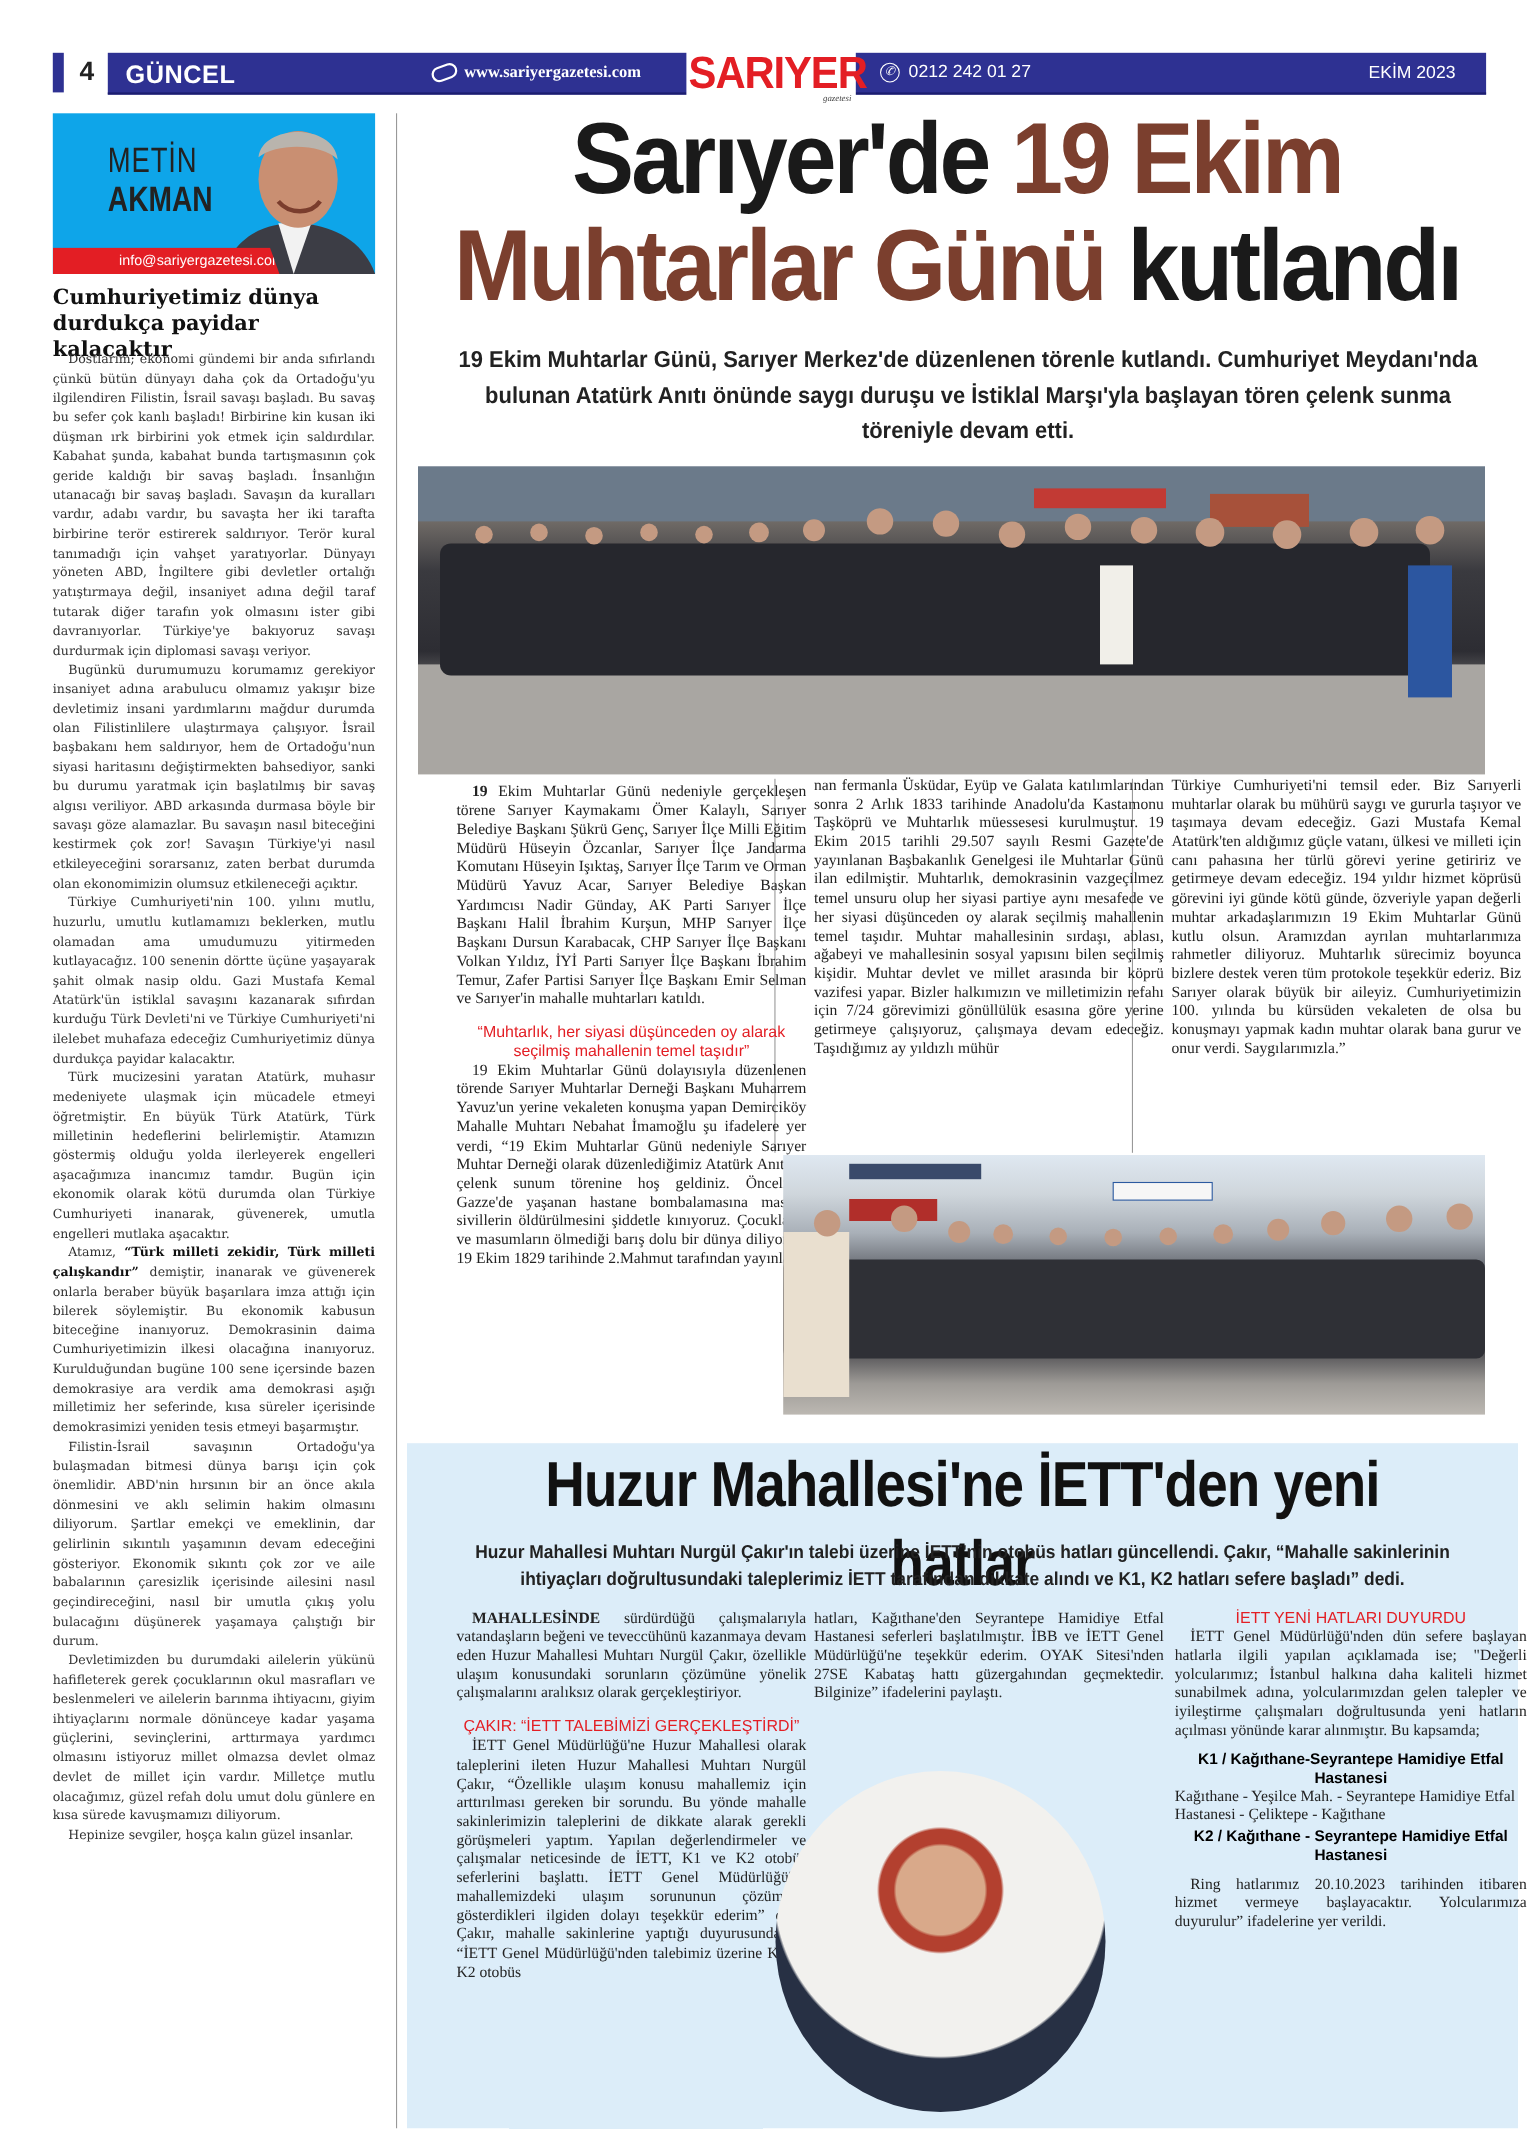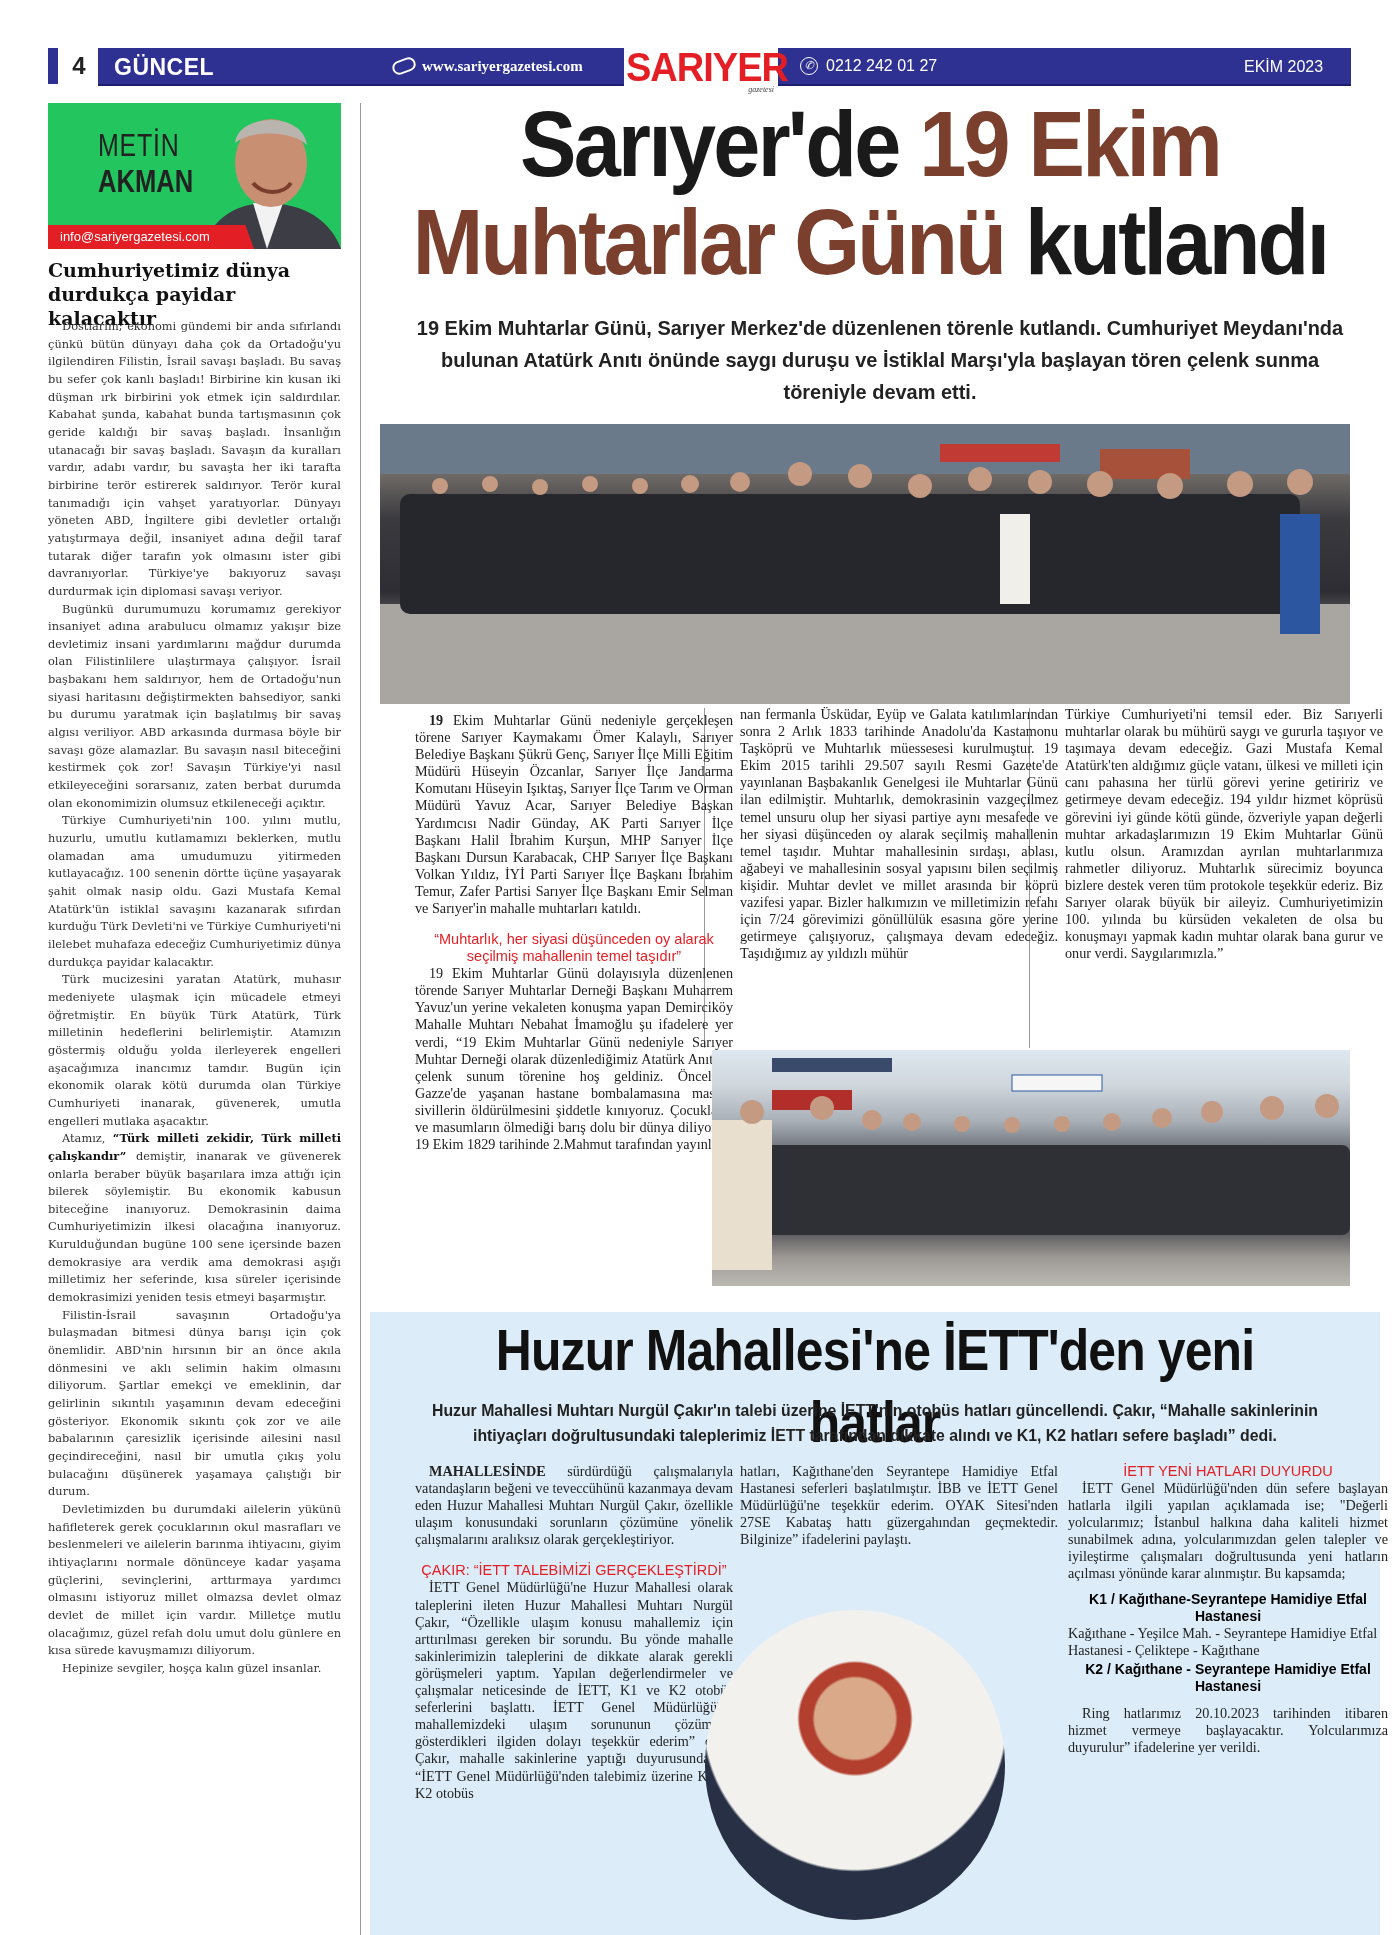--- a/index.html
+++ b/index.html
@@ -17,21 +17,21 @@
   .hdr-logo-text { position: absolute; left: 2px; top: 0; font-family: "Liberation Sans", sans-serif; font-weight: bold; font-size: 38px; color: #e31e24; letter-spacing: -1px; line-height: 42px; transform: scaleY(1.08); }
   .hdr-logo-sub { position: absolute; right: 4px; bottom: -2px; font-family: Liberation Serif, serif; font-style: italic; font-size: 8px; color: #444; }
   .hdr-phone { left: 800px; top: 48px; height: 36px; line-height: 36px; font-family: "Liberation Sans", sans-serif; font-size: 16px; color: #ffffff; display: flex; align-items: center; gap: 8px; }
   .hdr-phone-icon { width: 16px; height: 16px; border: 1.5px solid #fff; border-radius: 50%; font-size: 11px; line-height: 15px; text-align: center; font-style: italic; }
   .hdr-date { left: 1244px; top: 48px; height: 36px; line-height: 38px; font-family: "Liberation Sans", sans-serif; font-size: 16px; color: #ffffff; }
 
   
   .vline { width: 1px; background: #999; }
 
   
-  .author-box { left: 48px; top: 103px; width: 293px; height: 146px; background: #22c55e; overflow: hidden; }
+  .author-box { left: 48px; top: 103px; width: 293px; height: 146px; background: #0ea5e9; overflow: hidden; text-align: right; }
   .author-first { position: absolute; left: 50px; top: 24px; font-family: "Liberation Sans", sans-serif; font-size: 32px; color: #222; transform: scaleX(0.78); transform-origin: left; letter-spacing: 1px; }
   .author-last { position: absolute; left: 50px; top: 60px; font-family: "Liberation Sans", sans-serif; font-weight: bold; font-size: 32px; color: #222; transform: scaleX(0.8); transform-origin: left; }
   .author-photo { position: absolute; right: 0; top: 0; width: 148px; height: 146px; }
   .author-email { position: absolute; left: 0; top: 122px; width: 210px; height: 35px; background: #e31e24; color: #fff; font-family: "Liberation Sans", sans-serif; font-size: 13px; line-height: 24px; padding-left: 12px; box-sizing: border-box; clip-path: polygon(0 0, 94% 0, 100% 100%, 0 100%); }
   .col-title { left: 48px; top: 258px; width: 293px; text-align: left; font-family: "DejaVu Serif", serif; font-weight: bold; font-size: 19px; line-height: 24px; color: #111; }
   .col-body { left: 48px; top: 318px; width: 293px; font-family: "DejaVu Serif", serif; font-size: 11.4px; line-height: 17.65px; text-align: justify; hyphens: auto; color: #333; }
   .col-body p { margin: 0; text-indent: 14px; }
   .col-body b { color: #111; }
 
   

